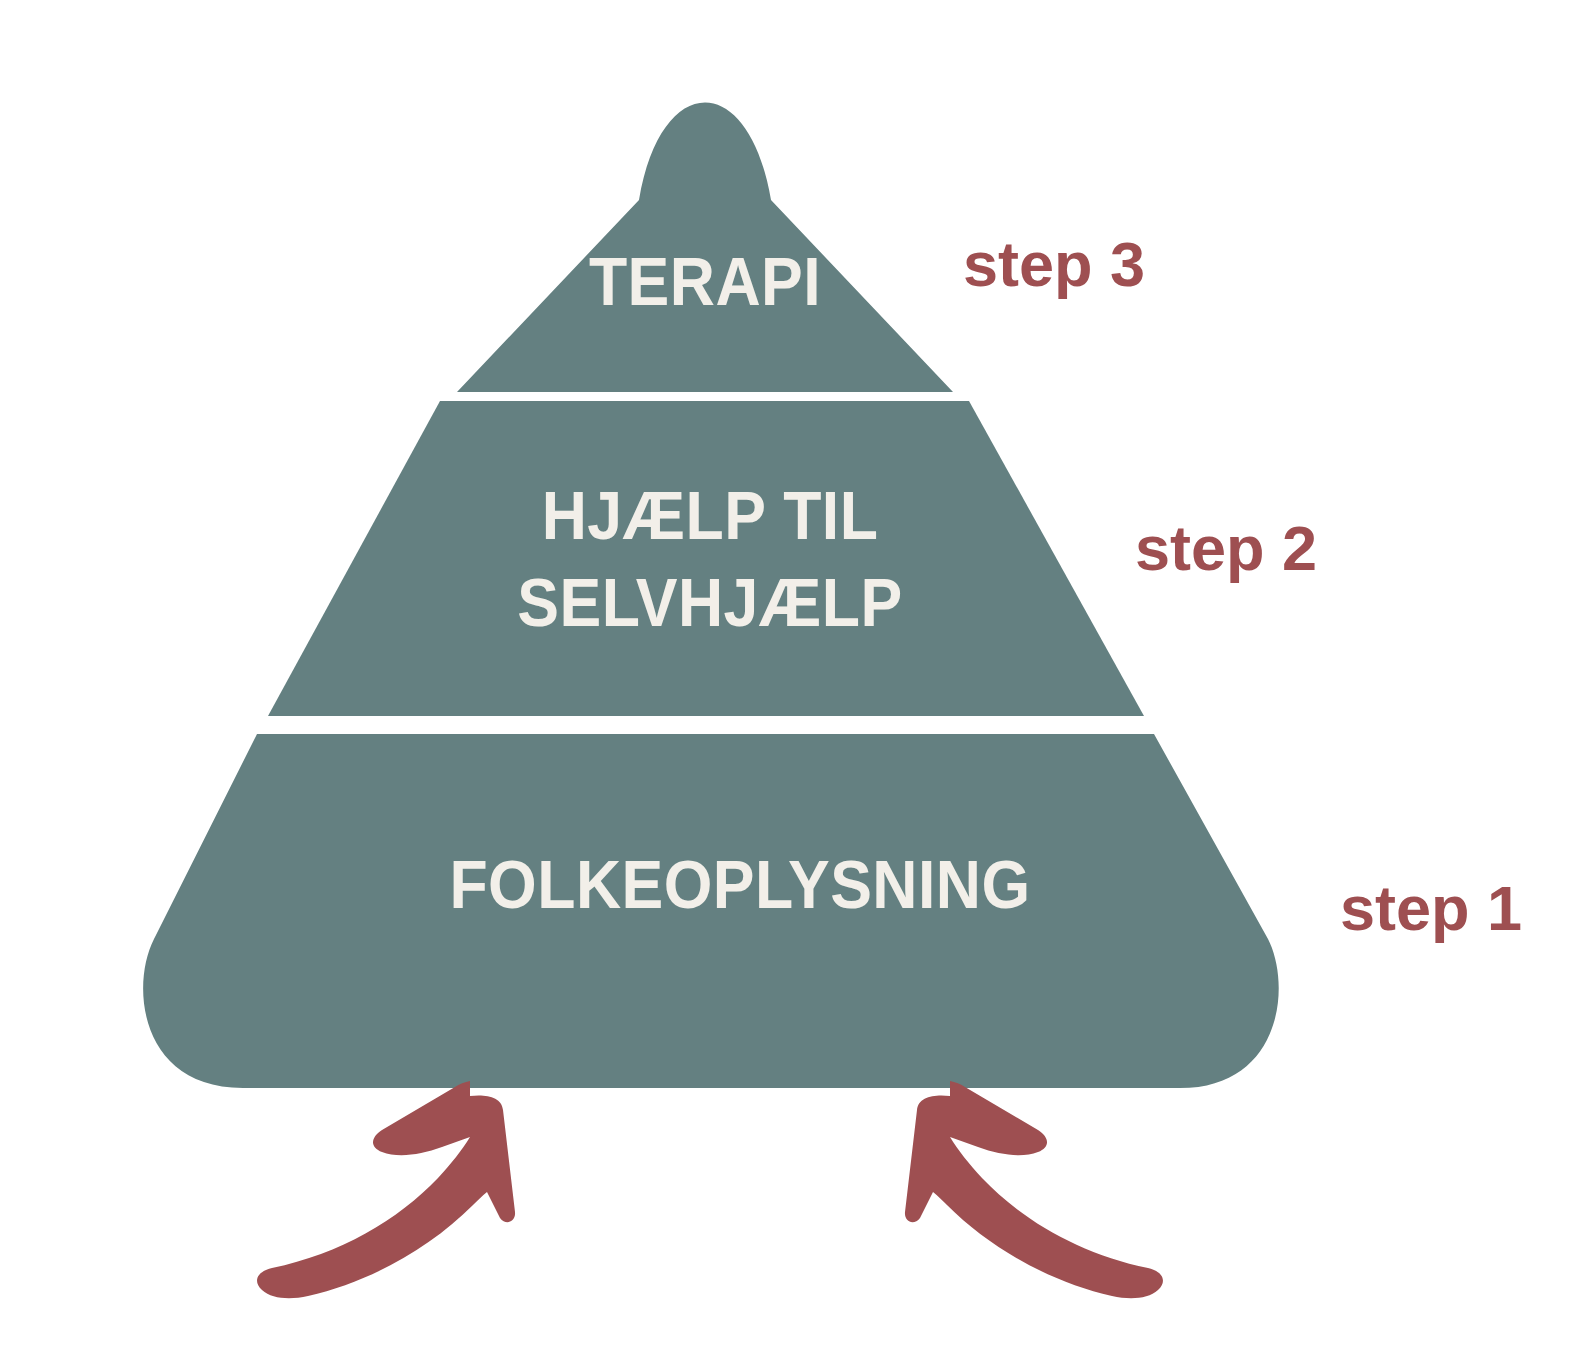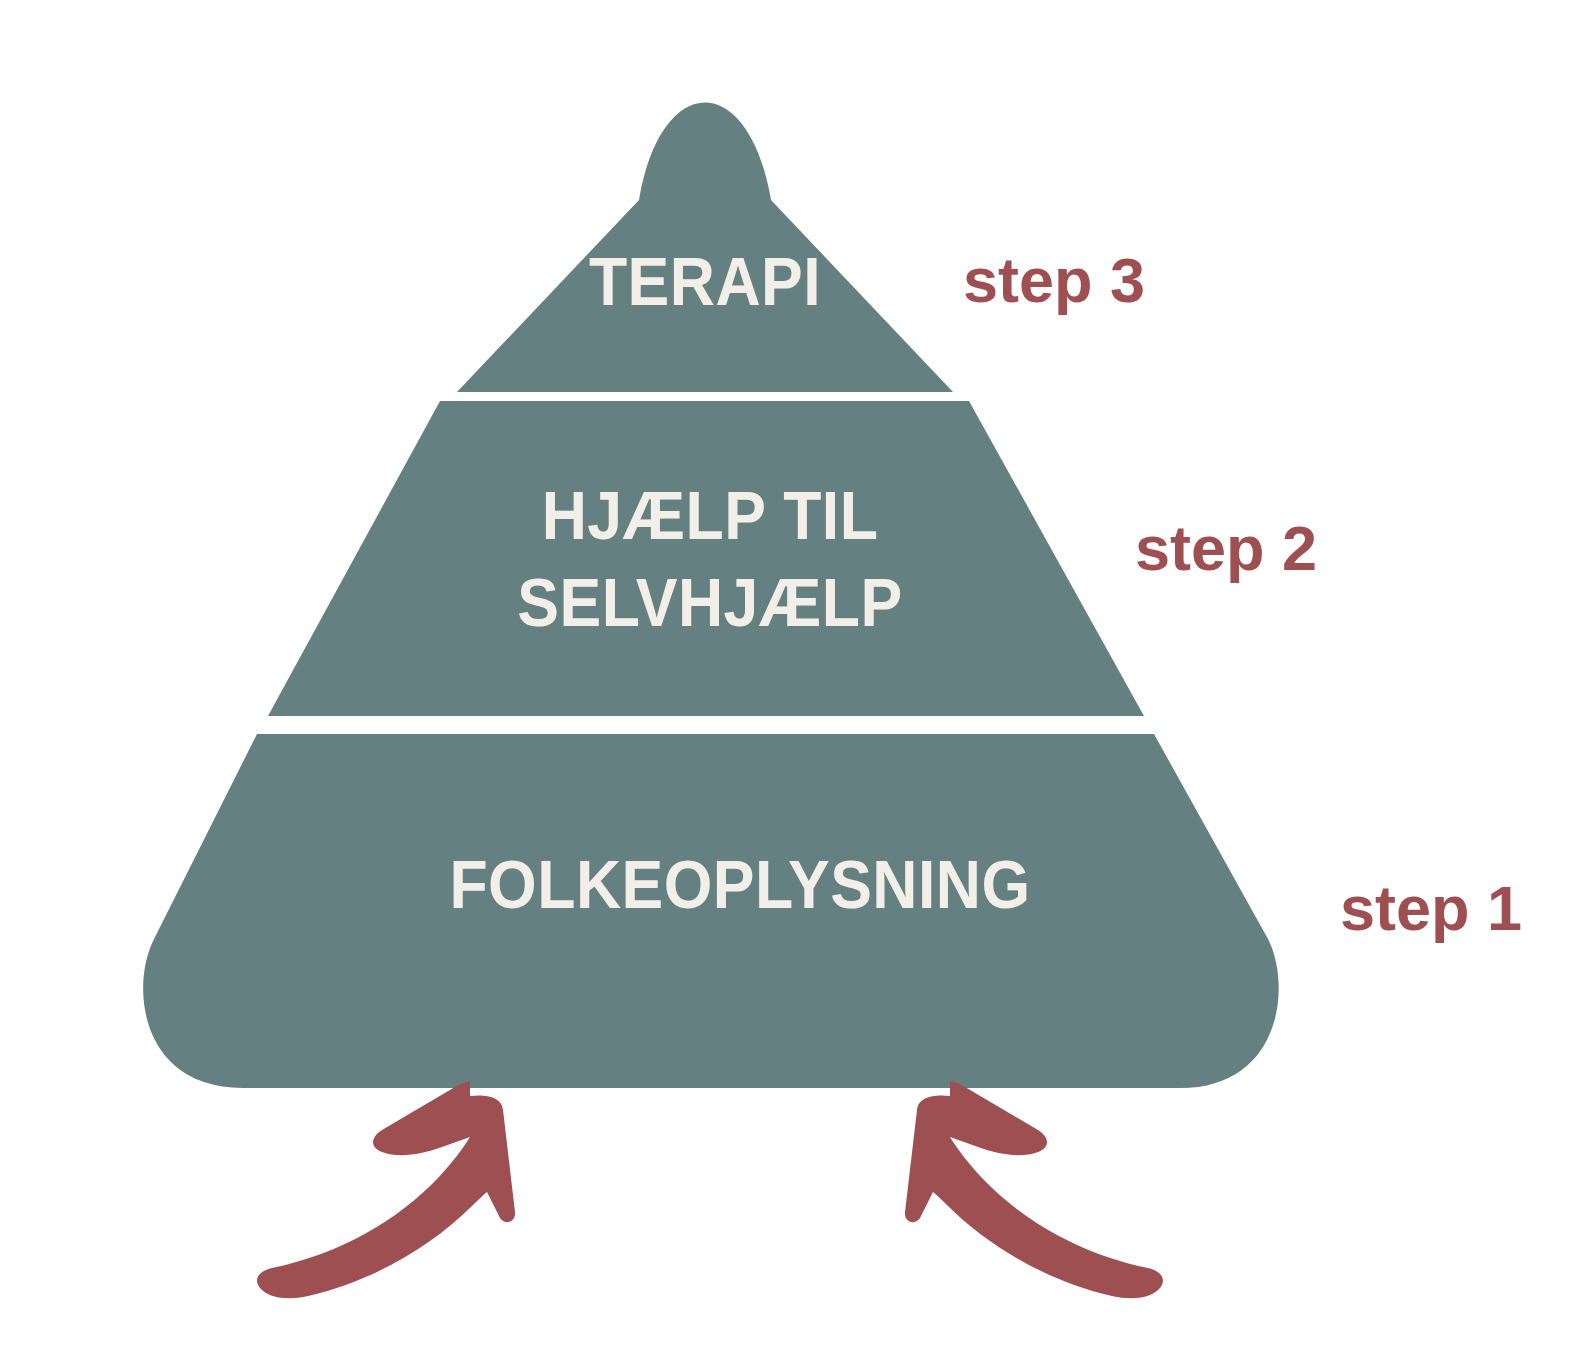--- a/index.html
+++ b/index.html
@@ -59,21 +59,21 @@
   .step-label {
     position: absolute;
     color: #9E4F51;
     font-family: "Liberation Sans", sans-serif;
     font-weight: bold;
     font-size: 63px;
     letter-spacing: 0px;
     white-space: nowrap;
     user-select: none;
   }
-  #step-label-3 { left: 963px;  top: 244px; }
+  #step-label-3 { left: 963px;  top: 228px; }
   #step-label-2 { left: 1135px; top: 512px; text-align: right; }
   #step-label-1 { left: 1302px; top: 872px; margin-left: 38px; }
 </style>
 </head>
 <body>
 
 <div id="stage">
 
   <svg id="pyramid-svg" viewBox="0 0 1577 1347" aria-hidden="true">
 

